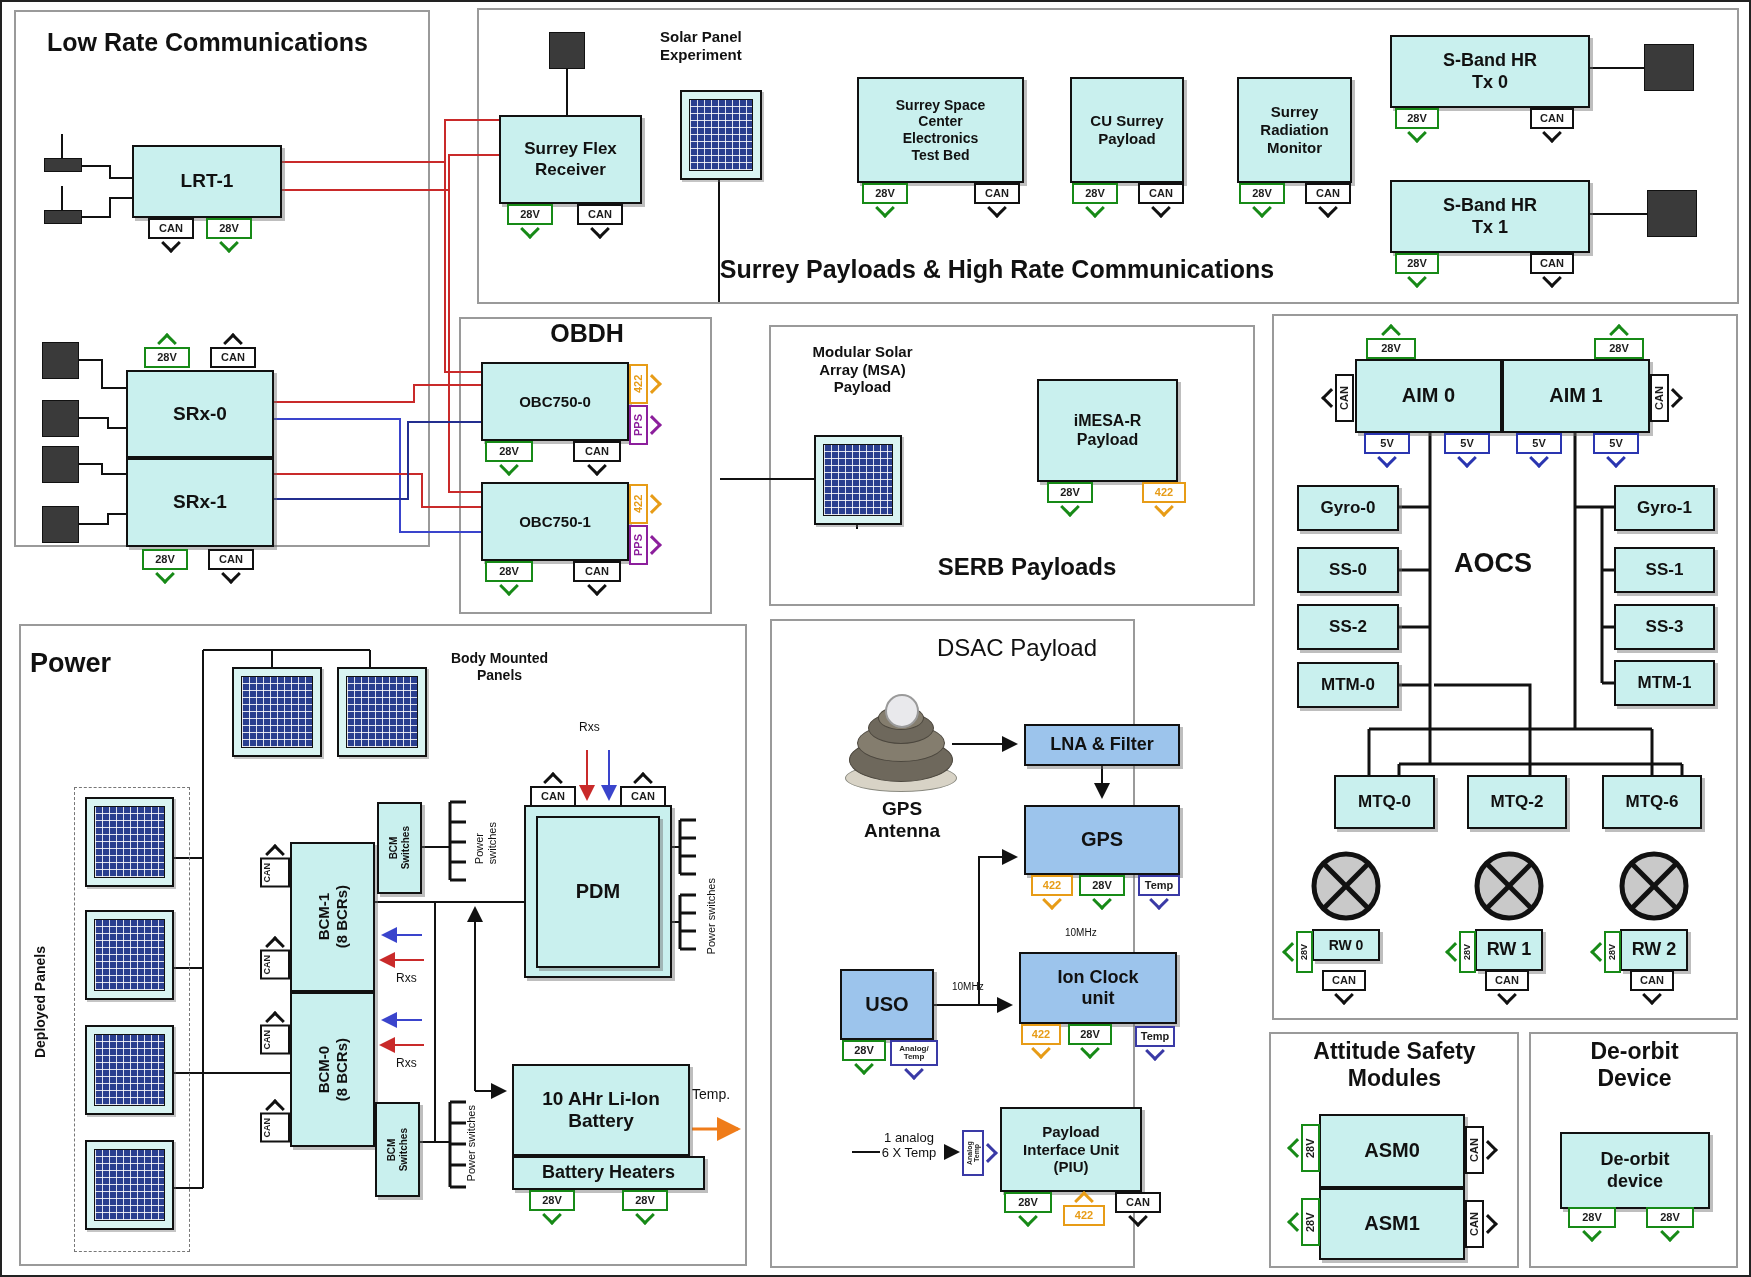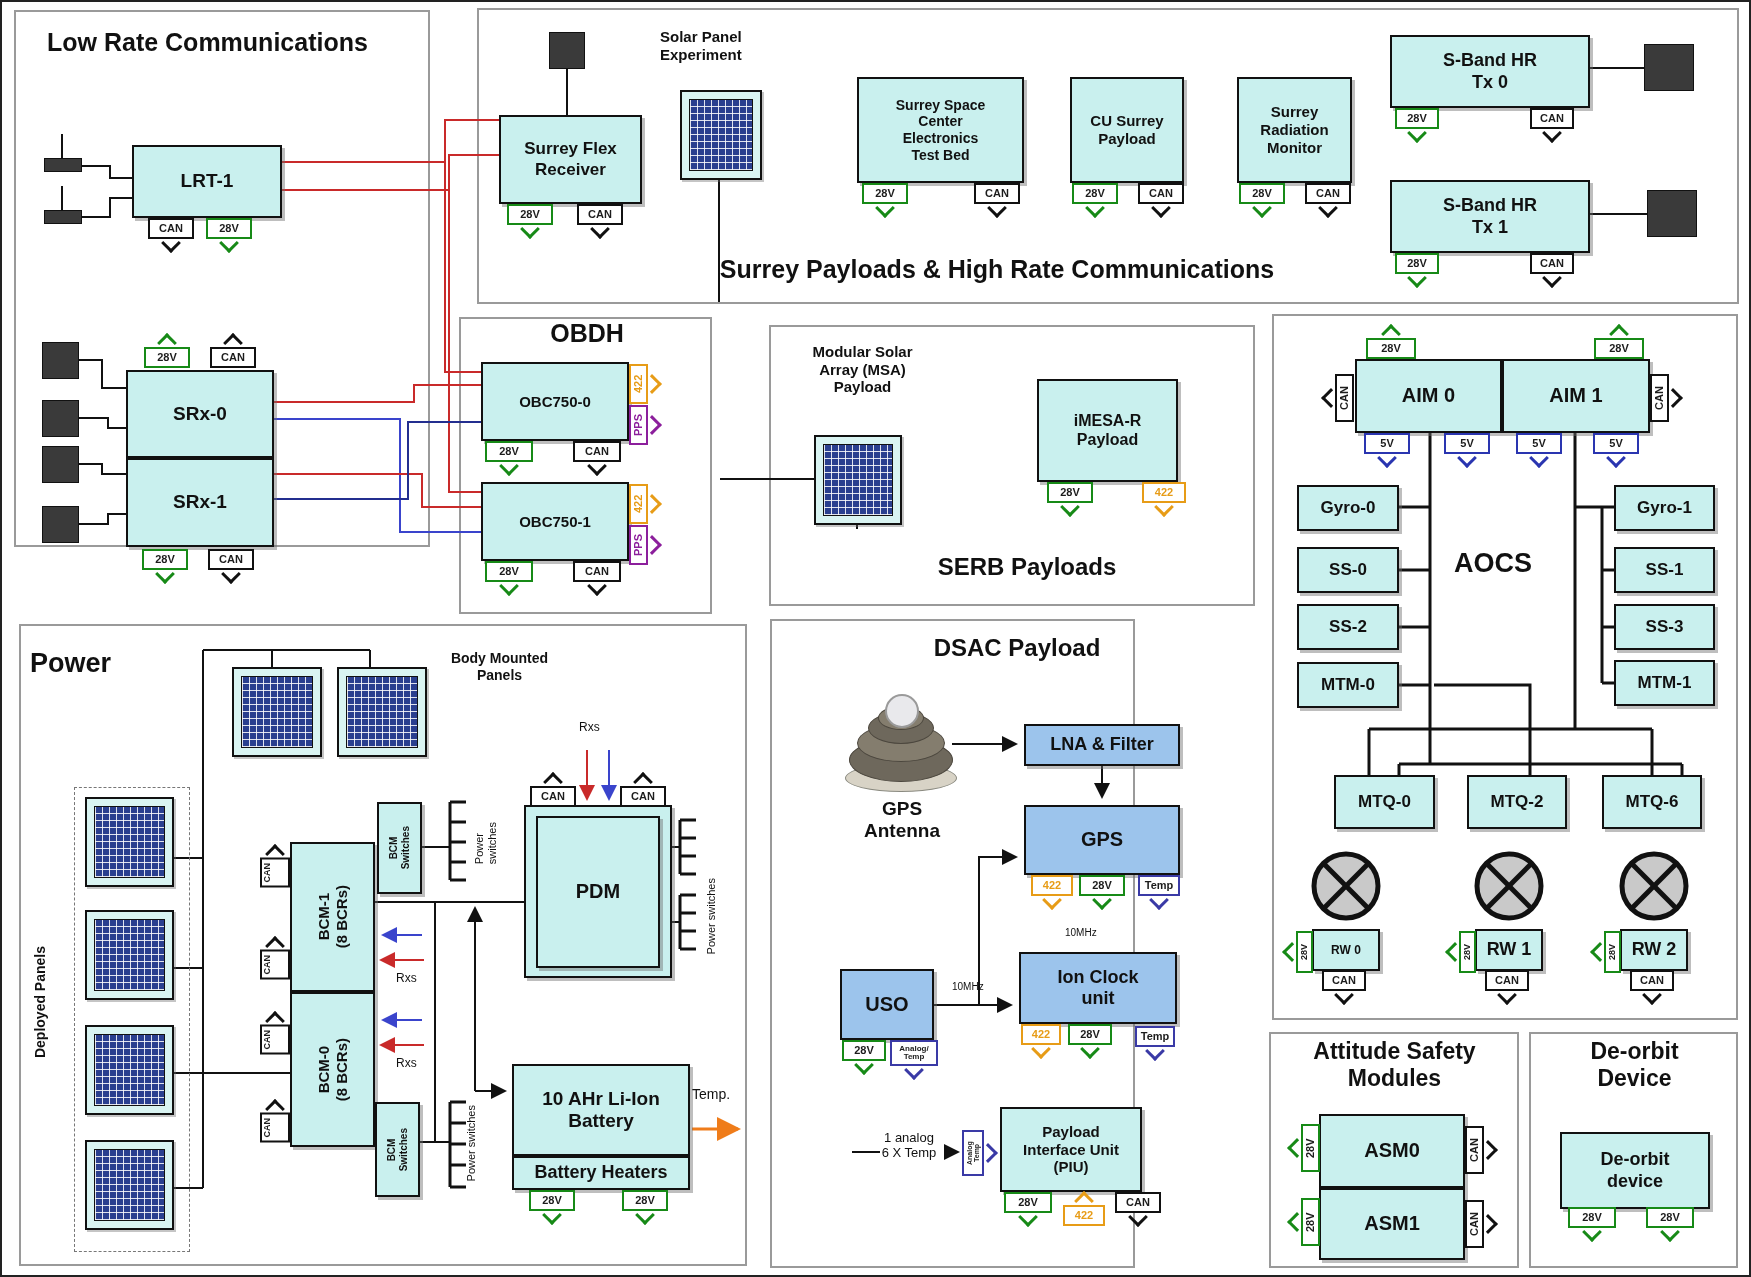--- a/index.html
+++ b/index.html
@@ -220,59 +220,59 @@
     <div class="box" style="left: 1295px; top: 545px; width: 102px; height: 46px; font-size: 17px;"><span>SS-0</span></div>
     <div class="box" style="left: 1295px; top: 602px; width: 102px; height: 46px; font-size: 17px;"><span>SS-2</span></div>
     <div class="box" style="left: 1295px; top: 660px; width: 102px; height: 46px; font-size: 17px;"><span>MTM-0</span></div>
     <div class="box" style="left: 1612px; top: 483px; width: 101px; height: 46px; font-size: 17px;"><span>Gyro-1</span></div>
     <div class="box" style="left: 1612px; top: 545px; width: 101px; height: 46px; font-size: 17px;"><span>SS-1</span></div>
     <div class="box" style="left: 1612px; top: 602px; width: 101px; height: 46px; font-size: 17px;"><span>SS-3</span></div>
     <div class="box" style="left: 1612px; top: 658px; width: 101px; height: 46px; font-size: 17px;"><span>MTM-1</span></div>
     <div class="box" style="left: 1332px; top: 773px; width: 101px; height: 54px; font-size: 17px;"><span>MTQ-0</span></div>
     <div class="box" style="left: 1465px; top: 773px; width: 100px; height: 54px; font-size: 17px;"><span>MTQ-2</span></div>
     <div class="box" style="left: 1600px; top: 773px; width: 100px; height: 54px; font-size: 17px;"><span>MTQ-6</span></div>
-    <div class="box" style="left: 1310px; top: 927px; width: 68px; height: 42px; font-size: 12px;"><span>RW 0</span></div>
+    <div class="box" style="left: 1310px; top: 927px; width: 68px; height: 32px; font-size: 14px;"><span>RW 0</span></div>
     <div class="box" style="left: 1473px; top: 927px; width: 68px; height: 42px; font-size: 18px;"><span>RW 1</span></div>
     <div class="box" style="left: 1618px; top: 927px; width: 68px; height: 42px; font-size: 18px;"><span>RW 2</span></div>
     <div class="box" style="left: 1317px; top: 1112px; width: 146px; height: 74px; font-size: 20px;"><span>ASM0</span></div>
     <div class="box" style="left: 1317px; top: 1186px; width: 146px; height: 72px; font-size: 20px;"><span>ASM1</span></div>
     <div class="box" style="left: 1558px; top: 1130px; width: 150px; height: 77px; font-size: 18px;"><span>De-orbit
 device</span></div>
     <div class="box" style="left: 288px; top: 840px; width: 85px; height: 150px; font-size: 15px;"><span class="vt">BCM-1
 (8 BCRs)</span></div>
     <div class="box" style="left: 288px; top: 990px; width: 85px; height: 155px; font-size: 15px;"><span class="vt">BCM-0
 (8 BCRs)</span></div>
     <div class="box" style="left: 375px; top: 800px; width: 45px; height: 92px; font-size: 10px;"><span class="vt">BCM
 Switches</span></div>
     <div class="box" style="left: 373px; top: 1100px; width: 45px; height: 95px; font-size: 10px;"><span class="vt">BCM
 Switches</span></div>
     <div class="box" style="left: 522px; top: 803px; width: 148px; height: 173px; font-size: 12px;"><span></span></div>
     <div class="box" style="left: 534px; top: 814px; width: 124px; height: 152px; font-size: 20px;"><span>PDM</span></div>
     <div class="box" style="left: 510px; top: 1062px; width: 178px; height: 92px; font-size: 19px;"><span>10 AHr Li-Ion
 Battery</span></div>
-    <div class="box" style="left: 510px; top: 1154px; width: 178px; height: 34px; font-size: 18px;"><span>Battery Heaters</span></div>
+    <div class="box" style="left: 510px; top: 1154px; width: 193px; height: 34px; font-size: 18px;"><span>Battery Heaters</span></div>
     <div class="box blue" style="left: 1022px; top: 722px; width: 156px; height: 42px; font-size: 18px;"><span>LNA &amp; Filter</span></div>
     <div class="box blue" style="left: 1022px; top: 803px; width: 156px; height: 70px; font-size: 20px;"><span>GPS</span></div>
     <div class="box blue" style="left: 838px; top: 967px; width: 94px; height: 71px; font-size: 20px;"><span>USO</span></div>
     <div class="box blue" style="left: 1017px; top: 950px; width: 158px; height: 72px; font-size: 18px;"><span>Ion Clock
 unit</span></div>
     <div class="box" style="left: 998px; top: 1105px; width: 142px; height: 85px; font-size: 15px;"><span>Payload
 Interface Unit
 (PIU)</span></div>
     <div class="lab" style="left: 640px; top: 253px; width: 710px; font-size: 25px; font-weight: bold; text-align: center;"><span>Surrey Payloads &amp; High Rate Communications</span></div>
     <div class="lab" style="left: 45px; top: 26px; width: 390px; font-size: 25px; font-weight: bold;"><span>Low Rate Communications</span></div>
     <div class="lab" style="left: 658px; top: 26px; width: 120px; font-size: 15px; font-weight: bold;"><span>Solar Panel
 Experiment</span></div>
     <div class="lab" style="left: 520px; top: 317px; width: 130px; font-size: 25px; font-weight: bold; text-align: center;"><span>OBDH</span></div>
     <div class="lab" style="left: 793px; top: 341px; width: 135px; font-size: 15px; font-weight: bold; text-align: center;"><span>Modular Solar
 Array (MSA)
 Payload</span></div>
     <div class="lab" style="left: 900px; top: 551px; width: 250px; font-size: 24px; font-weight: bold; text-align: center;"><span>SERB Payloads</span></div>
     <div class="lab" style="left: 1452px; top: 546px; width: 110px; font-size: 27px; font-weight: bold;"><span>AOCS</span></div>
-    <div class="lab" style="left: 890px; top: 632px; width: 250px; font-size: 24px; font-weight: bold; text-align: center;"><span>DSAC Payload</span></div>
+    <div class="lab" style="left: 890px; top: 632px; width: 250px; font-size: 24px; font-weight: normal; text-align: center;"><span>DSAC Payload</span></div>
     <div class="lab" style="left: 845px; top: 796px; width: 110px; font-size: 19px; font-weight: bold; text-align: center;"><span>GPS
 Antenna</span></div>
     <div class="lab" style="left: 1063px; top: 925px; width: 55px; font-size: 10px;"><span>10MHz</span></div>
     <div class="lab" style="left: 950px; top: 979px; width: 55px; font-size: 10px;"><span>10MHz</span></div>
     <div class="lab" style="left: 28px; top: 646px; width: 150px; font-size: 27px; font-weight: bold;"><span>Power</span></div>
     <div class="lab" style="left: 420px; top: 648px; width: 155px; font-size: 14px; font-weight: bold; text-align: center;"><span>Body Mounted
 Panels</span></div>
     <div class="lab vtlab" style="left: 22px; top: 895px; width: 32px; height: 210px; font-size: 14px; font-weight: bold;"><span class="vt">Deployed Panels</span></div>
     <div class="lab" style="left: 577px; top: 718px; width: 35px; font-size: 12px;"><span>Rxs</span></div>
     <div class="lab" style="left: 394px; top: 969px; width: 35px; font-size: 12px;"><span>Rxs</span></div>

